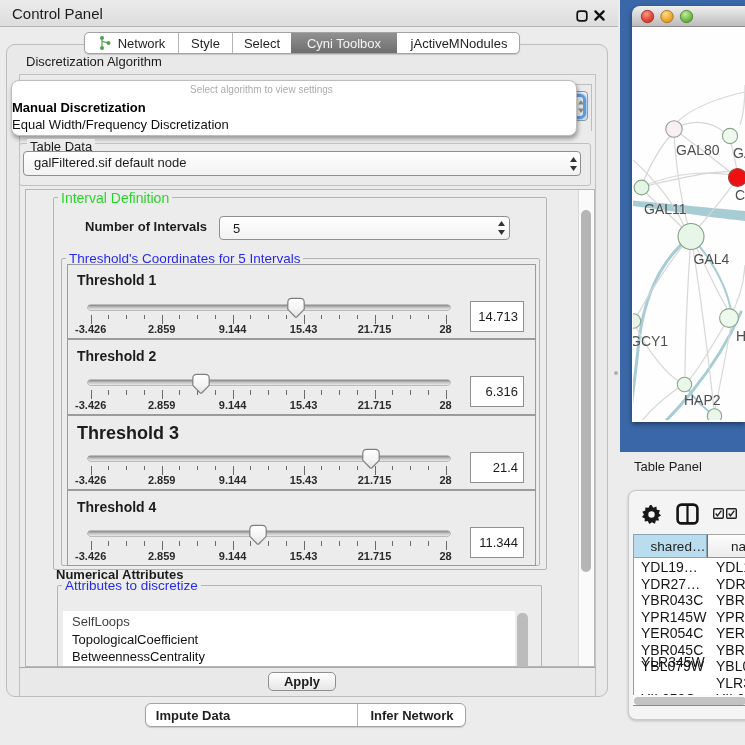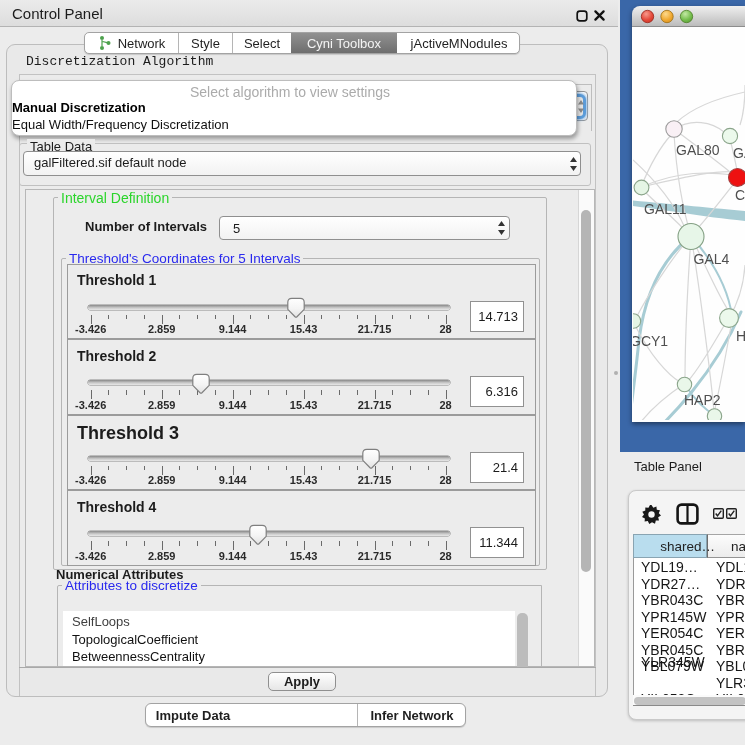--- a/index.html
+++ b/index.html
@@ -114,21 +114,21 @@
 <svg class="abs" style="left:713px;top:508px" width="25" height="12" viewBox="0 0 25 12">
  <rect x="0.7" y="0.7" width="9.6" height="9.6" rx="1" fill="none" stroke="#222" stroke-width="1.4"></rect>
  <path d="M2.7 5.5 L4.5 7.8 L8.3 2.6" fill="none" stroke="#222" stroke-width="1.4"></path>
  <rect x="13.7" y="0.7" width="9.6" height="9.6" rx="1" fill="none" stroke="#222" stroke-width="1.4"></rect>
  <path d="M15.7 5.5 L17.5 7.8 L21.3 2.6" fill="none" stroke="#222" stroke-width="1.4"></path>
 </svg>
 
 <div class="abs" style="left:633px;top:534px;width:112px;height:172px;background:#ffffff;border-left:1px solid #9a9a9a;border-bottom:1px solid #8a8a8a;overflow:hidden;"></div>
 <div class="abs" style="left:633px;top:534px;width:74px;height:24px;background:#b9ddee;border:1px solid #89a4b2;"></div>
 <div class="abs" style="left:707px;top:534px;width:38px;height:24px;background:linear-gradient(#fcfcfc,#ececec);border-top:1px solid #a5a5a5;border-bottom:1px solid #949494;border-left:1px solid #6d6d6d;"></div>
-<div class="abs" style="left:641px;top:539px;width:74px;text-align:right;font-size:13.5px;color:#222;">shared…</div>
+<div class="abs" style="left:641px;top:539px;width:74px;text-align:center;font-size:13.5px;color:#222;">shared…</div>
 <div class="abs" style="left:731px;top:539px;font-size:13.5px;color:#222;">na</div>
 <div class="abs" style="left:633px;top:558px;width:112px;height:137px;overflow:hidden;">
   <div style="position:relative;left:-633px;top:-558px;">
 <div class="abs trow" style="left:641px;top:559.0px;">YDL19…</div>
 <div class="abs trow" style="left:716px;top:559.0px;">YDL1</div>
 <div class="abs trow" style="left:641px;top:575.5px;">YDR27…</div>
 <div class="abs trow" style="left:716px;top:575.5px;">YDR2</div>
 <div class="abs trow" style="left:641px;top:592.0px;">YBR043C</div>
 <div class="abs trow" style="left:716px;top:592.0px;">YBR0</div>
 <div class="abs trow" style="left:641px;top:608.5px;">YPR145W</div>
@@ -161,31 +161,31 @@
         <path d="M4 5 L4 11 M4.7 6.5 L9 7.6" stroke="#4da14d" stroke-width="1.2" fill="none"></path>
       </svg>Network</div>
   <div class="seg" style="left:93px;width:54px;border-left:1px solid #b5b5b5;">Style</div>
   <div class="seg" style="left:147px;width:59px;border-left:1px solid #b5b5b5;">Select</div>
   <div class="seg segdark" style="left:206px;width:106px;">Cyni Toolbox</div>
   <div class="seg" style="left:312px;width:124px;">jActiveMNodules</div>
 </div>
 
 <div class="abs" style="left:19px;top:74px;width:577px;height:622px;background:#ebebeb;border:1px solid #c2c2c2;"></div>
 
-<div class="abs lbl" style="left:26px;top:54px;font-family:Liberation Mono, monospace;">Discretization Algorithm</div>
+<div class="abs lbl" style="left:26px;top:54px;">Discretization Algorithm</div>
 <div class="abs" style="left:193px;top:84px;width:399px;height:1px;background:#bdbdbd;"></div>
 <div class="abs" style="left:591px;top:84px;width:1px;height:47px;background:#bdbdbd;"></div>
 <div class="abs combo" style="left:25px;top:91px;width:563px;height:30px;"></div>
 <div class="abs" style="left:562px;top:94px;width:24px;height:25px;border-radius:6px;background:#e4e4e4;border:3px solid #5b9bd8;box-shadow:0 0 3px 1px #8cb8e4;"></div>
 <svg class="abs" style="left:577px;top:99px" width="8" height="15" viewBox="0 0 8 15">
     <path d="M4 1 L7 5.5 L1 5.5 Z M4 14 L1 9.5 L7 9.5 Z" fill="#888"></path>
   </svg>
 
 <div class="abs" style="left:11px;top:80px;width:566px;height:56px;background:#ffffff;border:1px solid #bdbdbd;border-radius:8px;box-shadow:1px 3px 4px rgba(0,0,0,0.35);"></div>
-<div class="abs" style="left:190px;top:84px;color:#ababab;font-size:14px;white-space:nowrap;">Select algorithm to view settings</div>
+<div class="abs" style="left:190px;top:84px;color:#ababab;font-size:10px;white-space:nowrap;">Select algorithm to view settings</div>
 <div class="abs gl bold" style="left:12px;top:100px;color:#000;">Manual Discretization</div>
 <div class="abs gl" style="left:12px;top:117px;color:#111;">Equal Width/Frequency Discretization</div>
 
 <div class="abs" style="left:19px;top:143px;width:572px;height:43px;border:1px solid #c0c0c0;border-radius:3px;"></div>
 <div class="abs lbl" style="left:27px;top:139px;background:#ebebeb;padding:0 3px;">Table Data</div>
 <div class="abs combo" style="left:23px;top:151px;width:558px;height:25px;"></div>
 <div class="abs lbl" style="left:34px;top:155px;">galFiltered.sif default node</div>
 <svg class="abs" style="left:569px;top:156px" width="9" height="16" viewBox="0 0 9 16">
     <path d="M4.5 1 L8 6 L1 6 Z M4.5 15 L1 10 L8 10 Z" fill="#333"></path>
   </svg>

